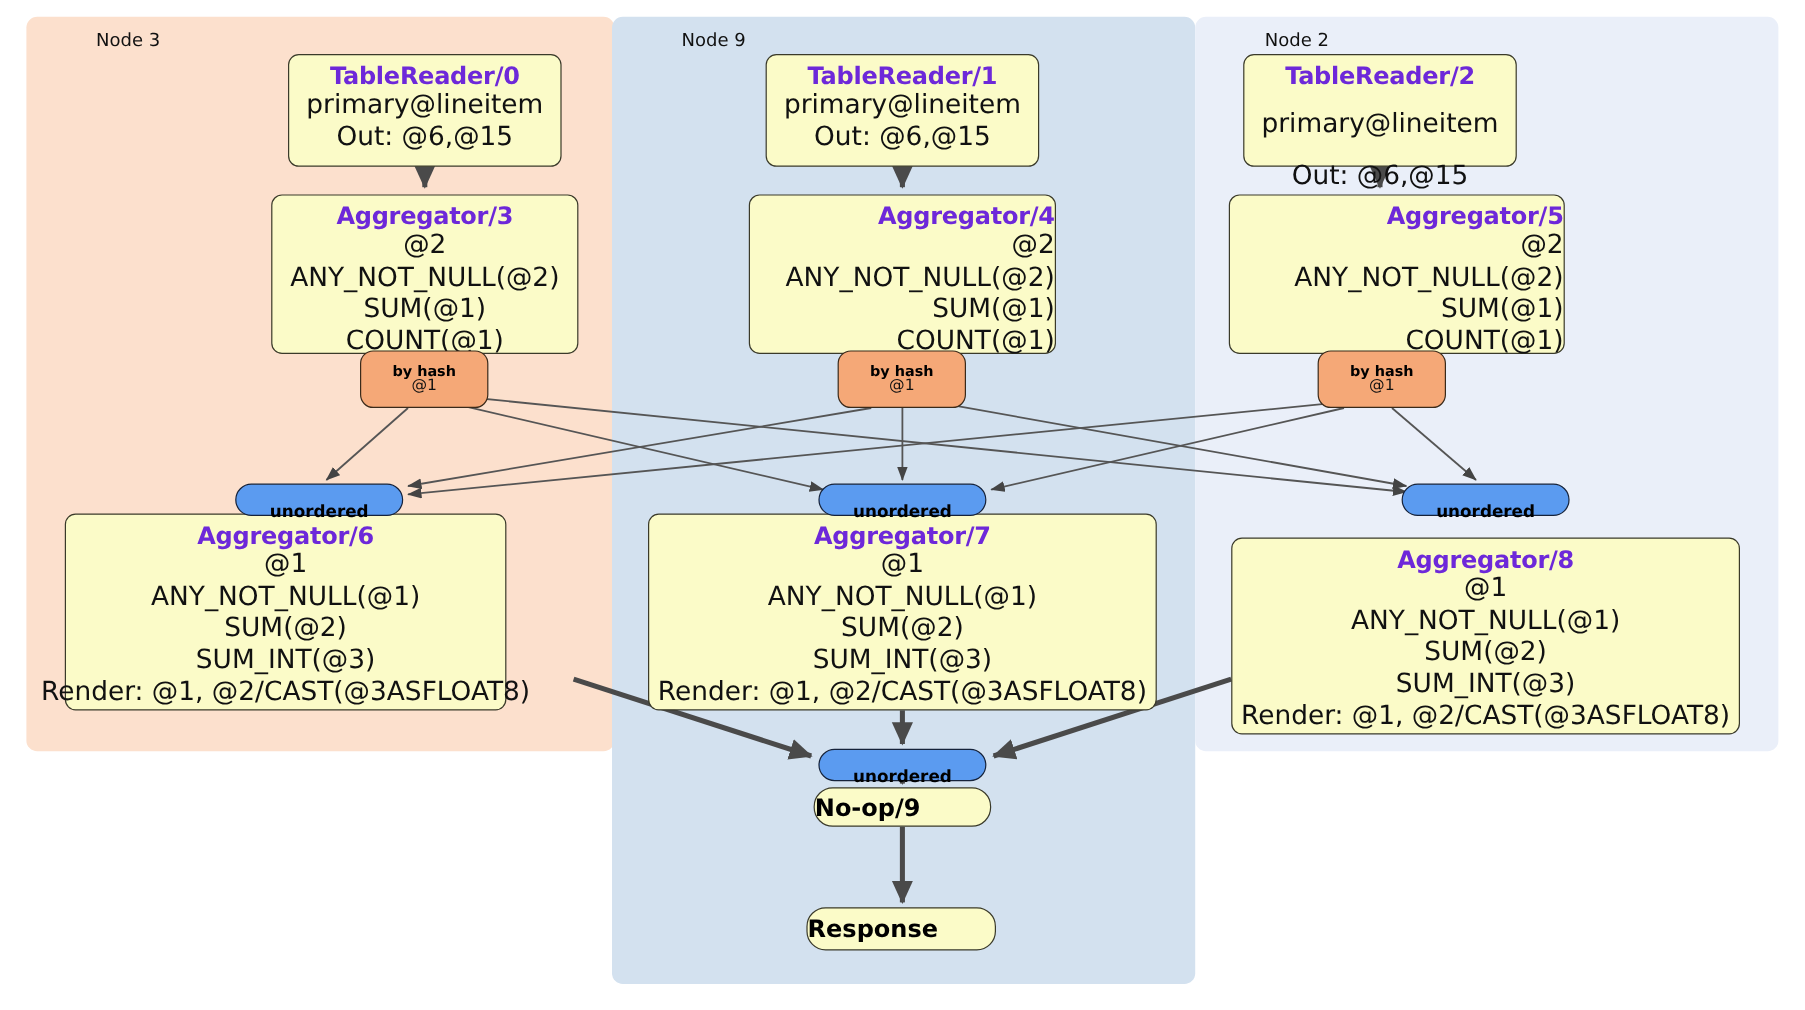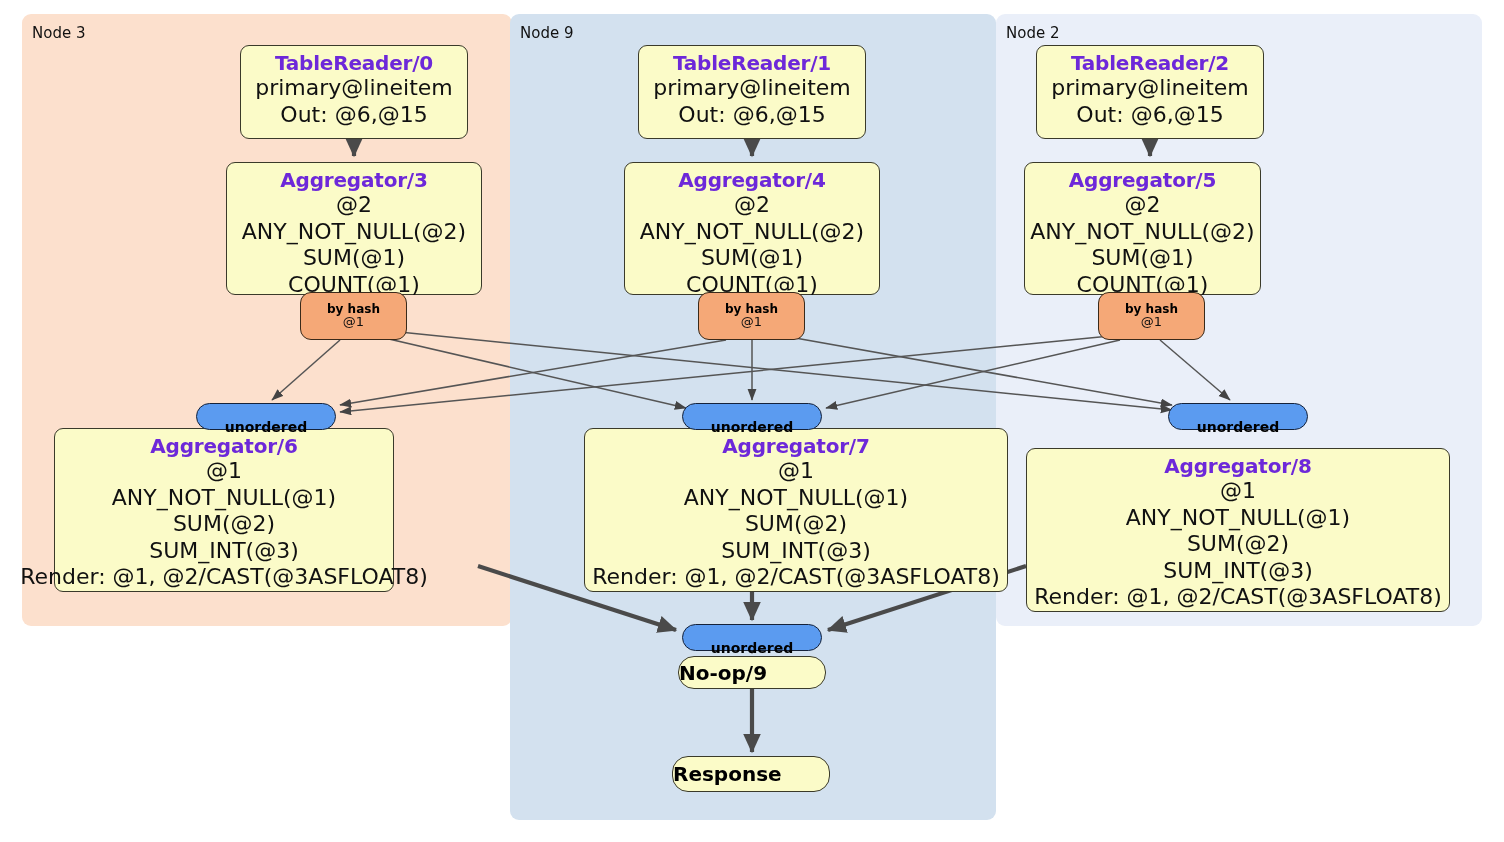--- a/index.html
+++ b/index.html
@@ -2,21 +2,21 @@
 <html><head>
 <meta charset="utf-8">
 <style>
   html,body{margin:0;padding:0;background:#ffffff;}
   body{width:1504px;height:842px;position:relative;overflow:hidden;
        font-family:"DejaVu Sans","Liberation Sans",sans-serif;}
 
   #stage{position:absolute;left:0;top:0;width:1504px;height:842px;}
 
   .panel{position:absolute;border-radius:9px;}
-  .panel-label{position:absolute;font-size:15px;color:#111;white-space:nowrap;}
+  .panel-label{position:absolute;font-size:15px;color:#111;white-space:nowrap;margin-left:48px;}
 
   svg.edges{position:absolute;left:0;top:0;width:1504px;height:842px;
             overflow:visible;pointer-events:none;}
 
   .box{position:absolute;background:#fbfbc8;border:1.6px solid #3a3a2a;
        border-radius:9px;box-sizing:border-box;text-align:center;
        display:flex;flex-direction:column;justify-content:flex-start;
        align-items:center;padding-top:5px;}
   .box .title{font-size:20px;font-weight:bold;color:#6d28d9;line-height:1.22;
               letter-spacing:-0.2px;}
@@ -93,55 +93,55 @@
       <div class="box" style="left: 240px; top: 45px; width: 228px; height: 94px;">
         <div class="title">TableReader/0</div>
         <div class="line">primary@lineitem</div>
         <div class="line">Out: @6,@15</div>
       </div>
       <div class="box" style="left: 638px; top: 45px; width: 228px; height: 94px;">
         <div class="title">TableReader/1</div>
         <div class="line">primary@lineitem</div>
         <div class="line">Out: @6,@15</div>
       </div>
-      <div class="box" style="left: 1036px; top: 45px; width: 228px; height: 94px;">
+      <div class="box" style="left: 1036px; top: 45px; width: 228px; height: 94px; gap: 16px;">
         <div class="title">TableReader/2</div>
         <div class="line">primary@lineitem</div>
         <div class="line">Out: @6,@15</div>
       </div>
       <div class="box" style="left: 226px; top: 162px; width: 256px; height: 133px;">
         <div class="title">Aggregator/3</div>
         <div class="line">@2</div>
         <div class="line">ANY_NOT_NULL(@2)</div>
         <div class="line">SUM(@1)</div>
         <div class="line">COUNT(@1)</div>
       </div>
-      <div class="box" style="left: 624px; top: 162px; width: 256px; height: 133px;">
+      <div class="box" style="left: 624px; top: 162px; width: 256px; height: 133px; align-items: flex-end;">
         <div class="title">Aggregator/4</div>
         <div class="line">@2</div>
         <div class="line">ANY_NOT_NULL(@2)</div>
         <div class="line">SUM(@1)</div>
         <div class="line">COUNT(@1)</div>
       </div>
-      <div class="box" style="left: 1024px; top: 162px; width: 237px; height: 133px;">
+      <div class="box" style="left: 1024px; top: 162px; width: 280px; height: 133px; align-items: flex-end;">
         <div class="title">Aggregator/5</div>
         <div class="line">@2</div>
         <div class="line">ANY_NOT_NULL(@2)</div>
         <div class="line">SUM(@1)</div>
         <div class="line">COUNT(@1)</div>
       </div>
-      <div class="box" style="left: 54px; top: 428px; width: 340px; height: 164px;">
+      <div class="box" style="left: 54px; top: 428px; width: 368px; height: 164px;">
         <div class="title">Aggregator/6</div>
         <div class="line">@1</div>
         <div class="line">ANY_NOT_NULL(@1)</div>
         <div class="line">SUM(@2)</div>
         <div class="line">SUM_INT(@3)</div>
         <div class="line">Render: @1, @2/CAST(@3ASFLOAT8)</div>
       </div>
-      <div class="box" style="left: 540px; top: 428px; width: 424px; height: 164px; margin-left: 44px;">
+      <div class="box" style="left: 540px; top: 428px; width: 424px; height: 164px;">
         <div class="title">Aggregator/7</div>
         <div class="line">@1</div>
         <div class="line">ANY_NOT_NULL(@1)</div>
         <div class="line">SUM(@2)</div>
         <div class="line">SUM_INT(@3)</div>
         <div class="line">Render: @1, @2/CAST(@3ASFLOAT8)</div>
       </div>
       <div class="box" style="left: 1026px; top: 448px; width: 424px; height: 164px;">
         <div class="title">Aggregator/8</div>
         <div class="line">@1</div>

